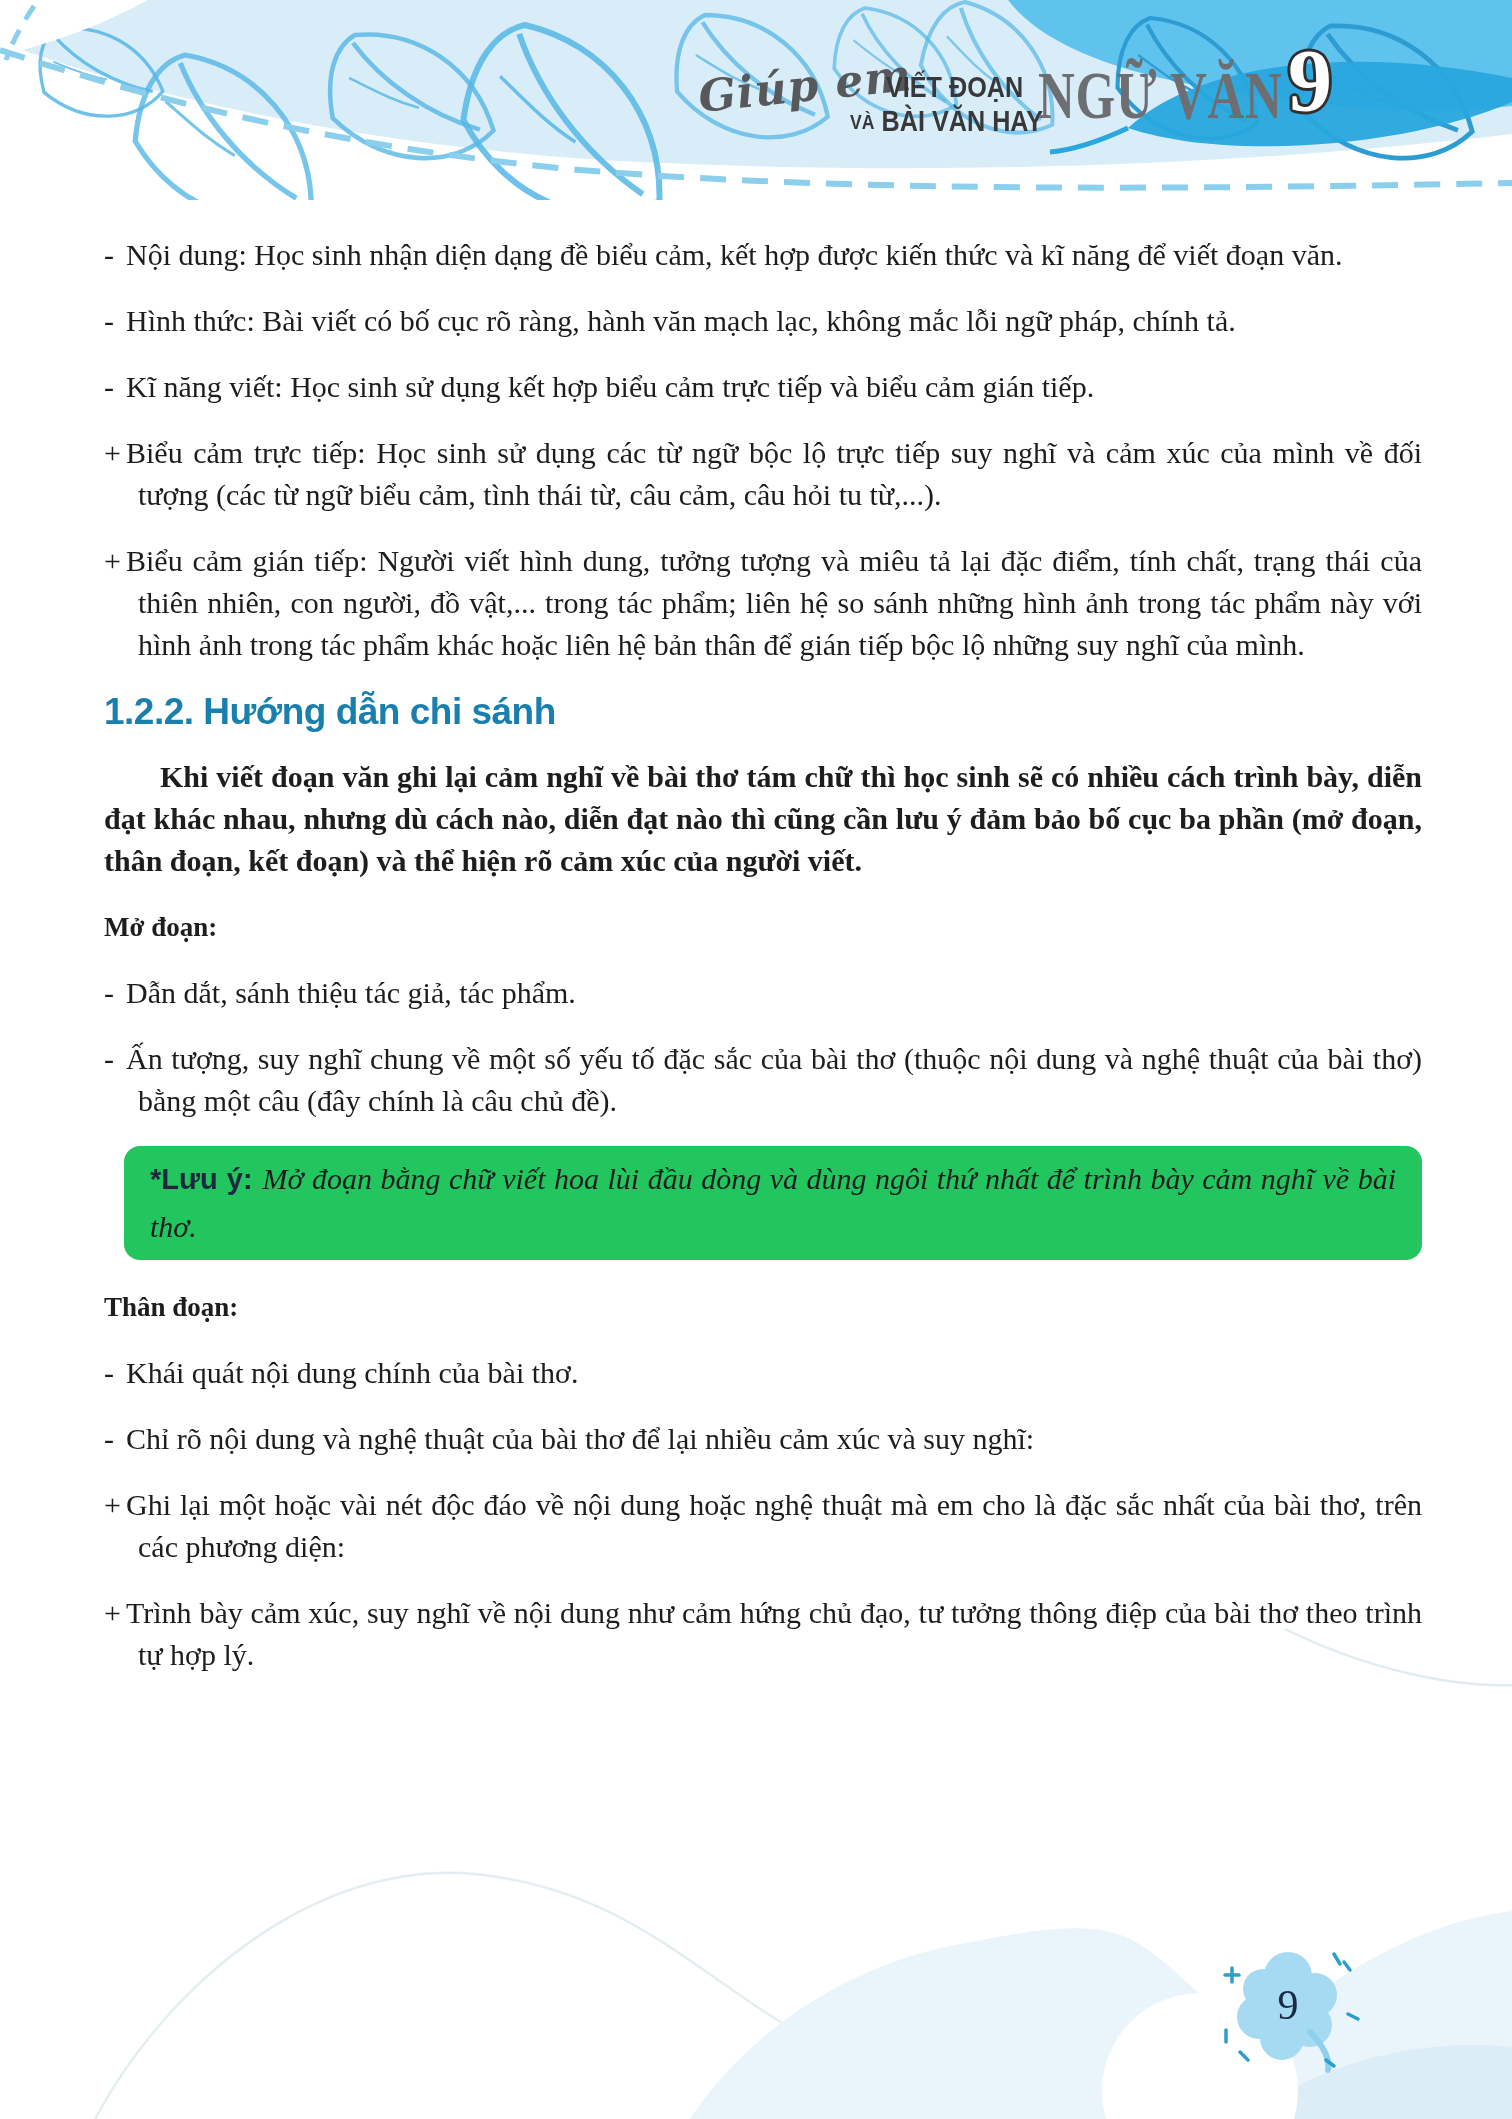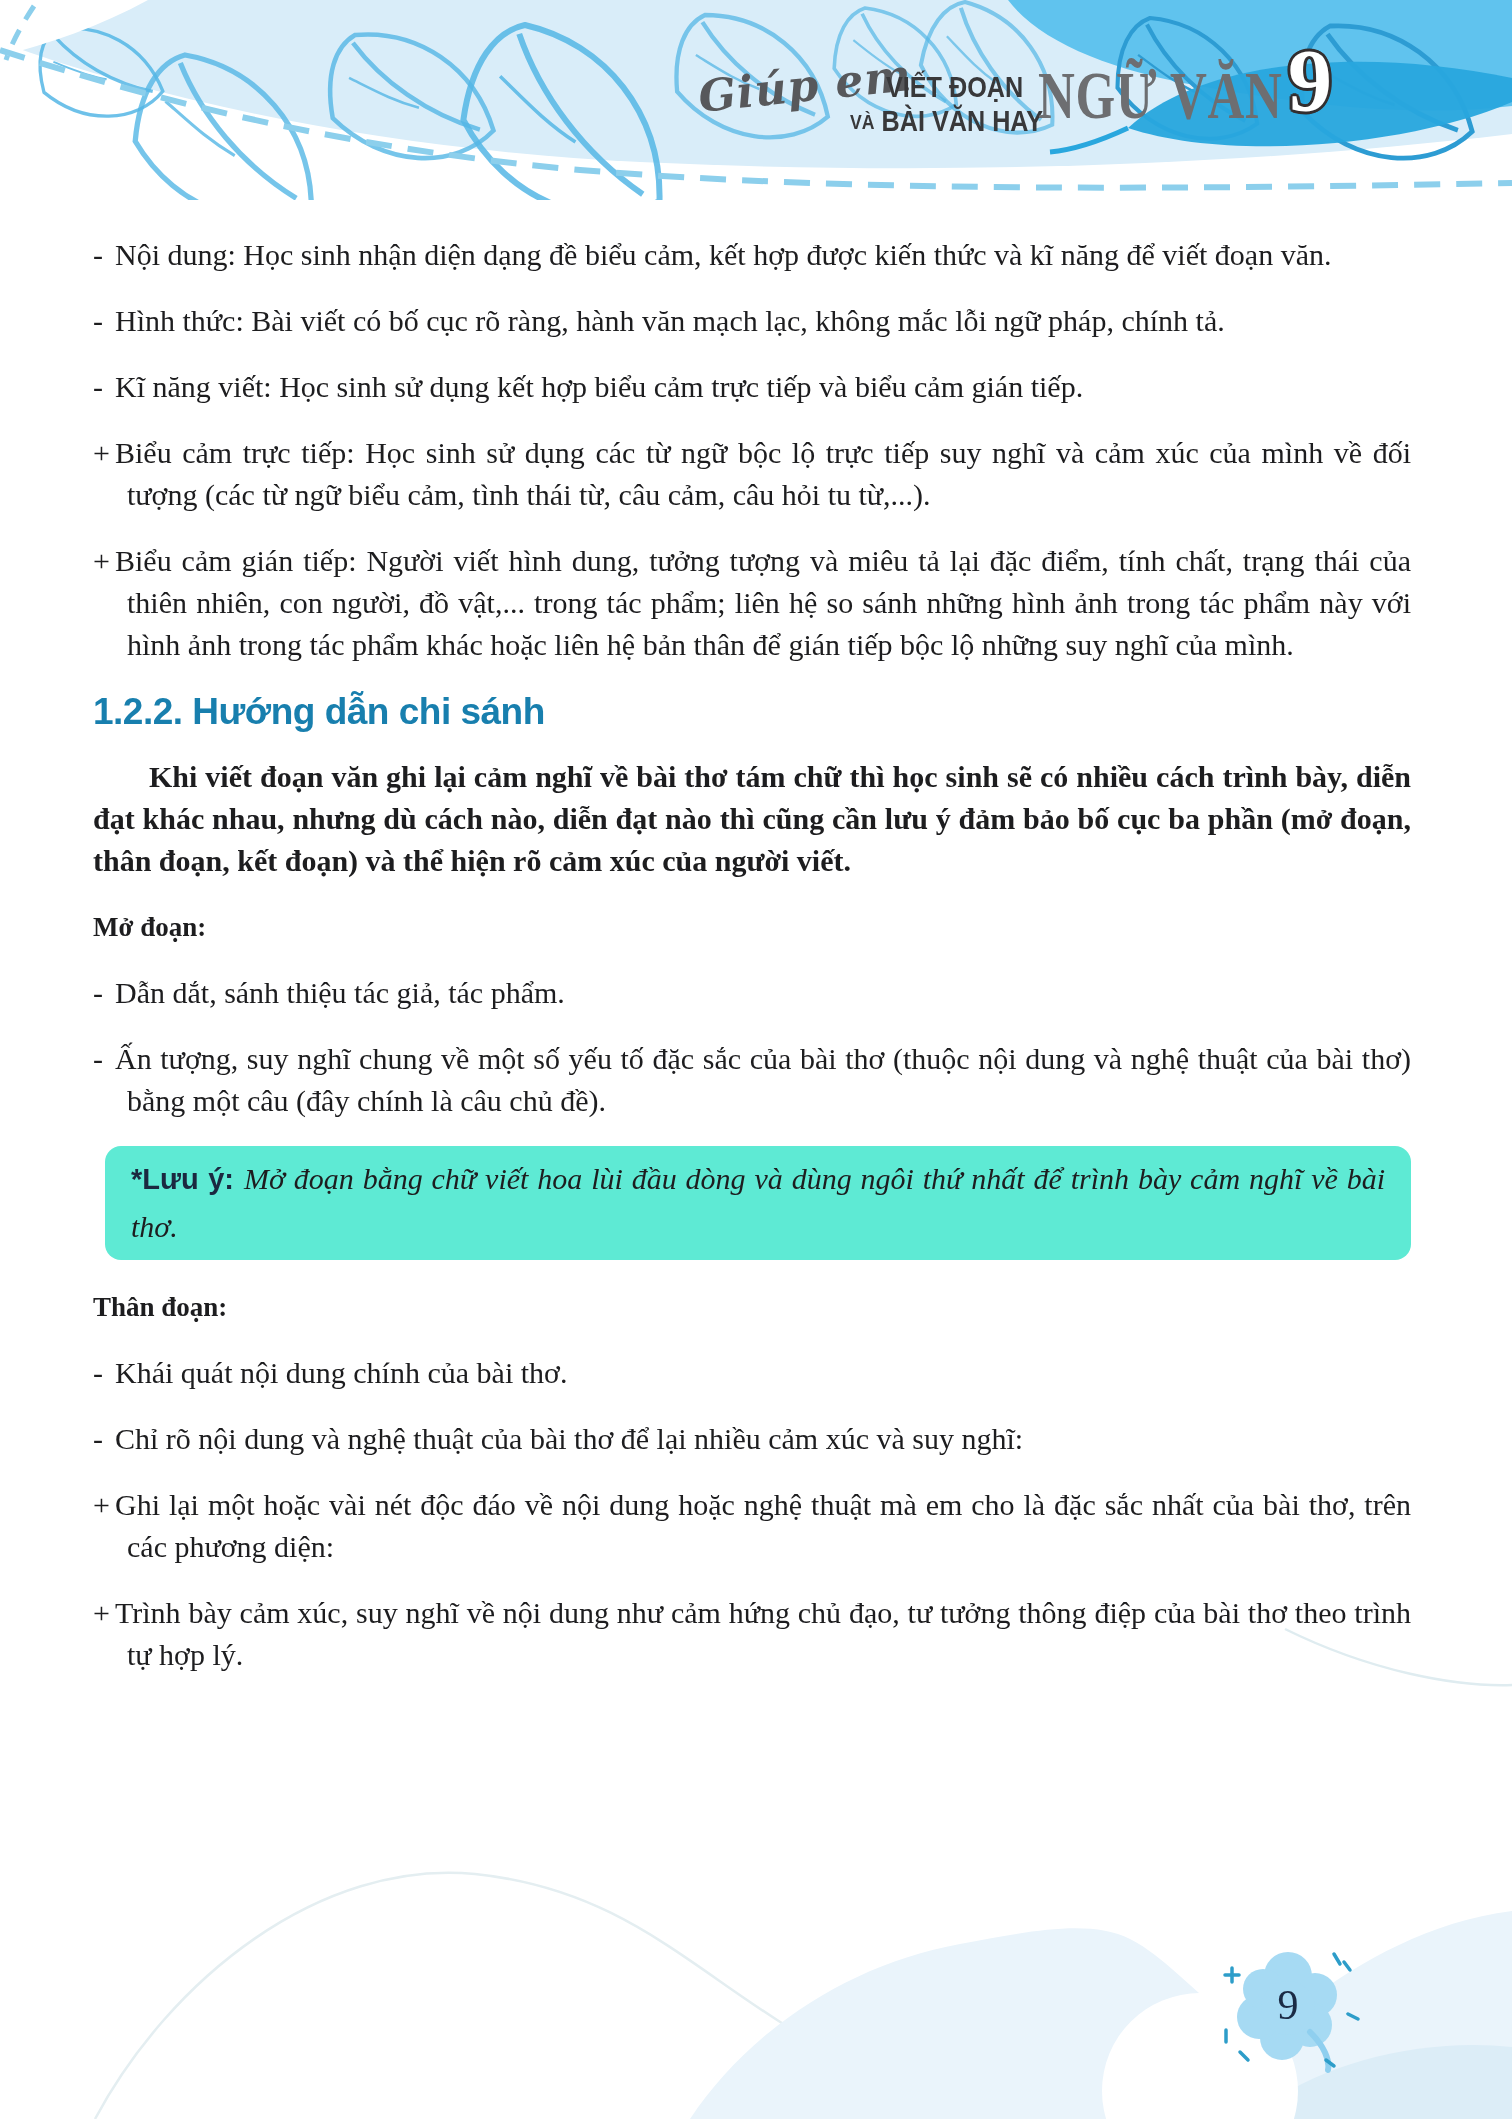--- a/index.html
+++ b/index.html
@@ -35,34 +35,34 @@
   }
   .brand-grade{
     position:absolute;left:1288px;top:30px;
     font-family:"Liberation Serif",serif;font-weight:700;font-size:88px;color:#ffffff;
     text-shadow:-3px 0 #332f30,3px 0 #332f30,0 -3px #332f30,0 3px #332f30,
                 -2px -2px #332f30,2px -2px #332f30,-2px 2px #332f30,2px 2px #332f30;
   }
 
   
   .copy{
-    position:absolute;left:93px;top:234px;width:1318px;
+    position:absolute;left:104px;top:234px;width:1318px;
     font-size:30px;line-height:42px;text-align:justify;
   }
   .copy p{margin:0 0 24px 0;}
   .li{padding-left:34px;text-indent:-34px;}
   .mk{display:inline-block;width:22px;text-indent:0;}
   .section-h{
     font-family:"Liberation Sans",sans-serif;font-weight:700;font-size:37px;line-height:44px;
     color:#187fae;margin:4px 0 22px 0 !important;text-align:left;letter-spacing:-0.5px;
   }
   .intro{text-indent:56px;font-weight:bold;}
   .subhead{font-weight:700;font-size:27px;}
   .note{
-    margin:2px 0 26px 12px;padding:9px 26px;background:#5eead4;border-radius:16px;
+    margin:2px 0 26px 20px;padding:9px 26px;background:#22c55e;border-radius:16px;
     font-style:italic;font-size:30px;line-height:48px;text-align:justify;
   }
   .note .note-label{
     font-style:normal;font-weight:700;font-family:"Liberation Sans",sans-serif;
     color:#1b2940;padding-right:10px;font-size:29px;
   }
   .page-num{
     position:absolute;left:1266px;top:1984px;width:44px;text-align:center;
     font-family:"Liberation Serif",serif;font-size:42px;line-height:1;color:#1b2b45;
   }

